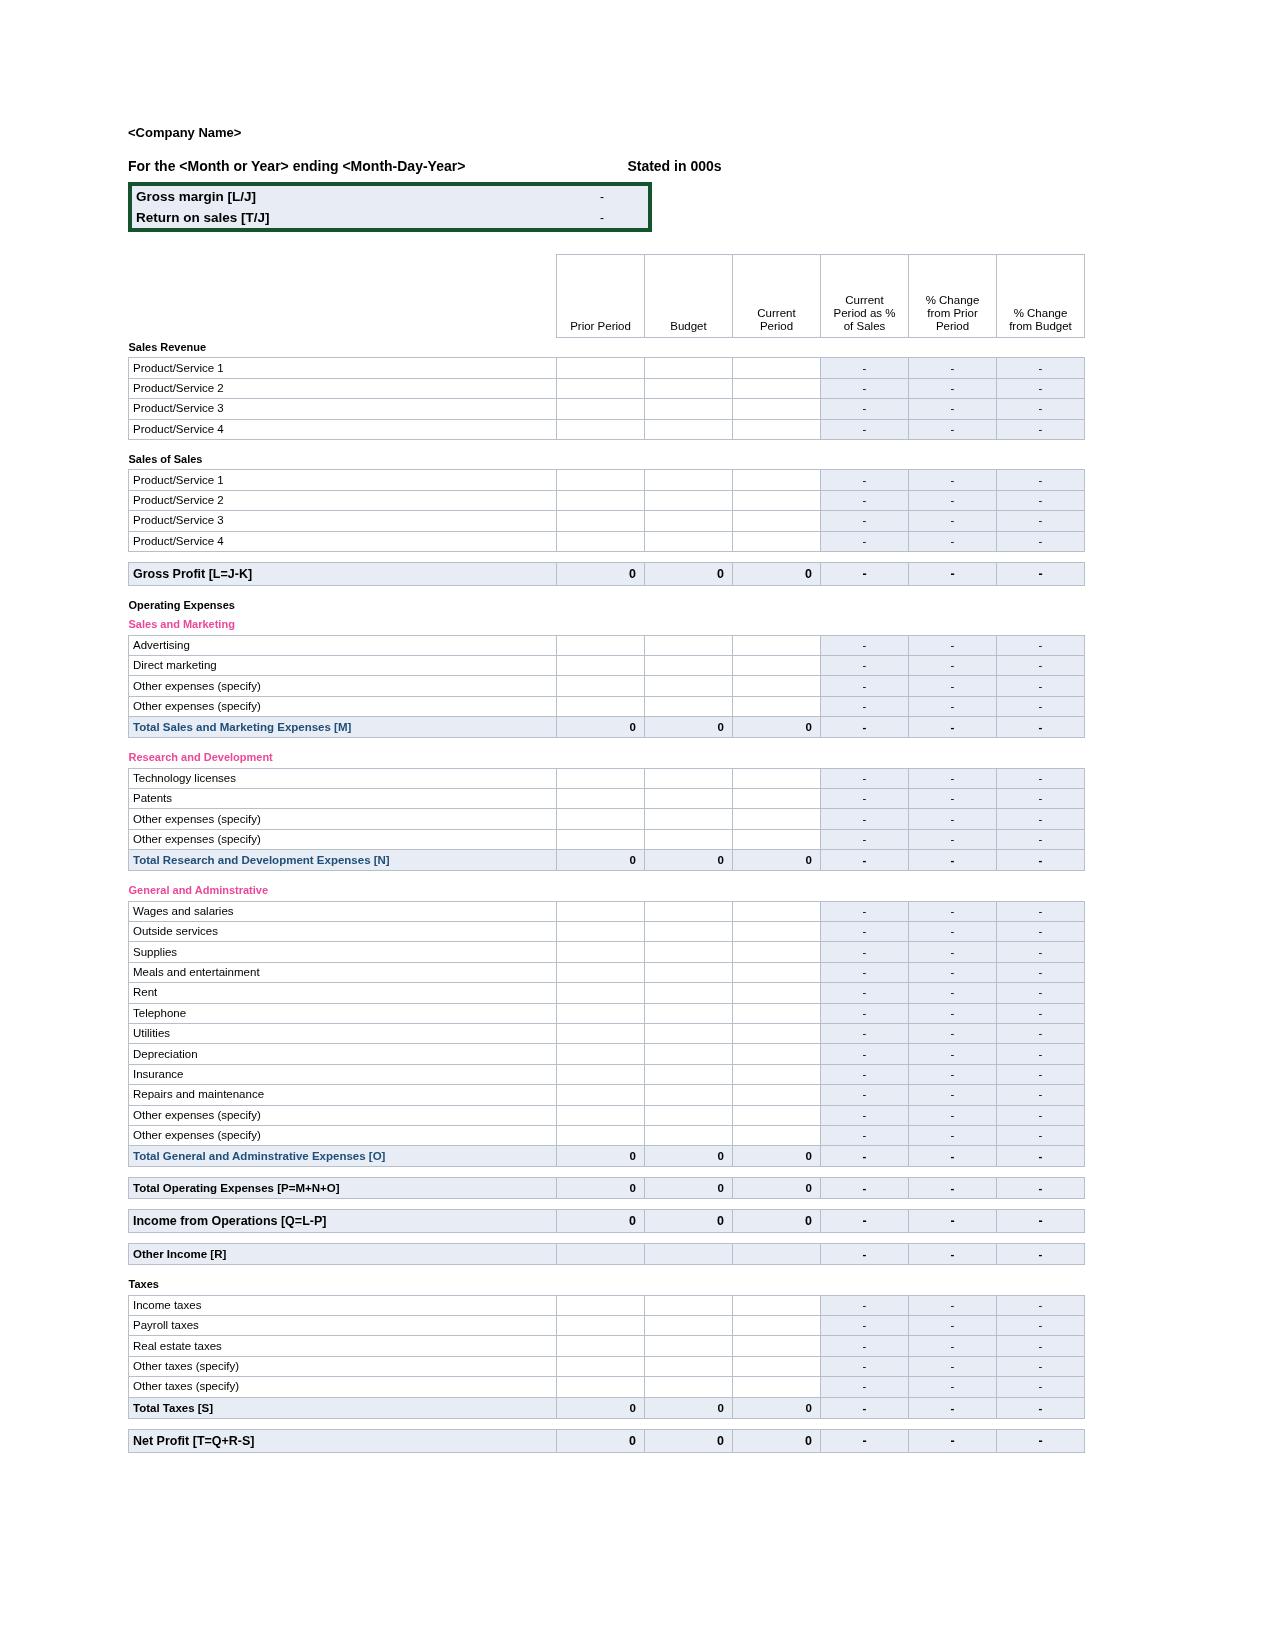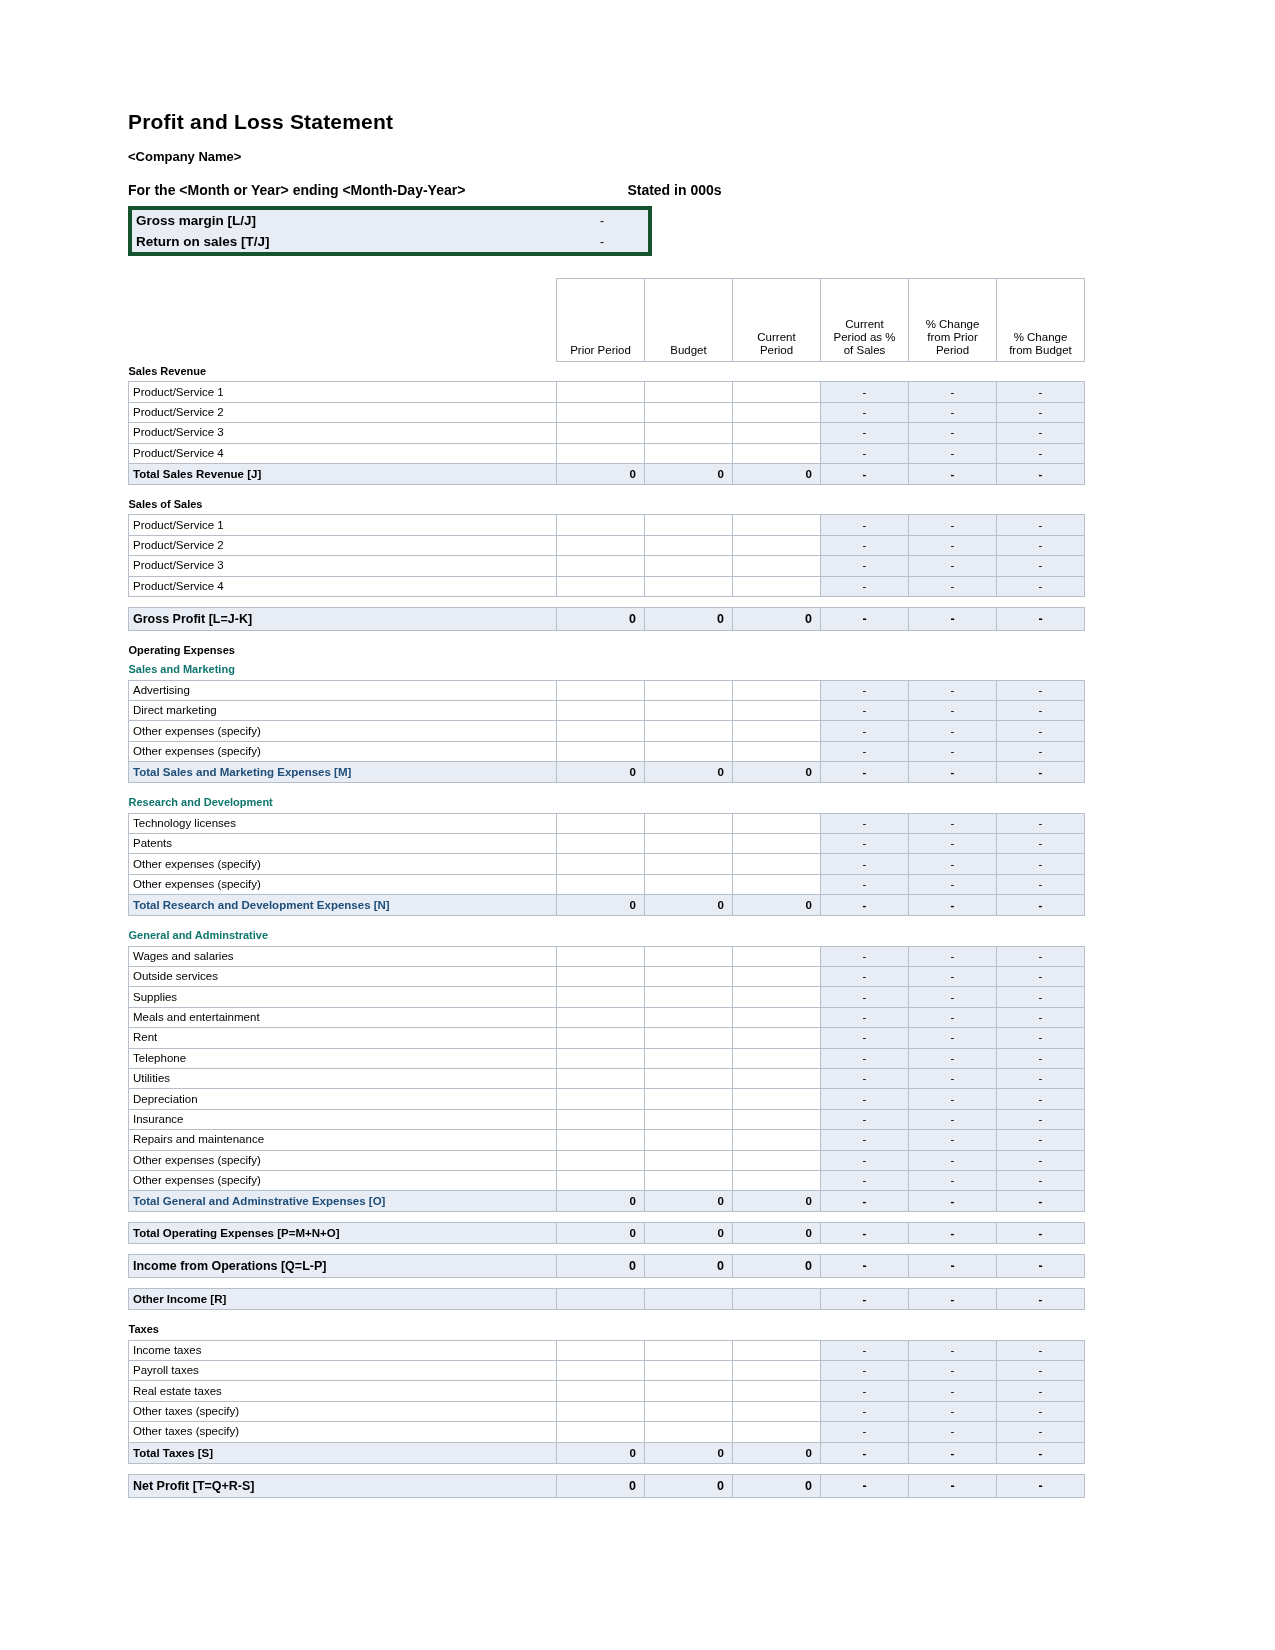--- a/index.html
+++ b/index.html
@@ -125,21 +125,21 @@
   }
   .sectionhead td {
     height: 19.4px;
     border: none;
     font-weight: bold;
     padding-left: 4px;
     font-size: 11px;
     line-height: 19px;
   }
   .sectionhead.blue td {
-    color: #0f766e;
+    color: #ec4899;
   }
   .spacer td {
     height: 10px;
     border: none;
   }
   .totalrow td {
     height: 20px;
     border: 1px solid #b7bfcb;
     background: #e8edf5;
     font-weight: bold;
@@ -167,21 +167,20 @@
   .bigtotal td.label { padding-left: 4px; }
   .bigtotal td.num { text-align: right; padding-right: 8px; }
   .bigtotal td.pct { text-align: center; }
 </style>
 </head>
 <body>
 
 <div class="page">
   <div class="content">
 
-    <h1 class="title">Profit and Loss Statement</h1>
     <div class="company">&lt;Company Name&gt;</div>
 
     <div class="periodrow">
       <div class="period">For the &lt;Month or Year&gt; ending &lt;Month-Day-Year&gt;</div>
       <div class="stated">Stated in 000s</div>
     </div>
 
     <div class="ratiobox">
       <div class="ratiorow">
         <div class="lbl">Gross margin  [L/J]</div>
@@ -265,29 +264,20 @@
           </tr>
           <tr class="datarow">
             <td class="label">Product/Service 4</td>
             <td class="num numblank"></td>
             <td class="num numblank"></td>
             <td class="num numblank"></td>
             <td class="pct">-</td>
             <td class="pct">-</td>
             <td class="pct">-</td>
           </tr>
-          <tr class="totalrow">
-            <td class="label">Total Sales Revenue  [J]</td>
-            <td class="num">0</td>
-            <td class="num">0</td>
-            <td class="num">0</td>
-            <td class="pct">-</td>
-            <td class="pct">-</td>
-            <td class="pct">-</td>
-          </tr>
           <tr class="spacer">
             <td colspan="7"></td>
           </tr>
           <tr class="sectionhead">
             <td colspan="7">Sales of Sales</td>
           </tr>
           <tr class="datarow">
             <td class="label">Product/Service 1</td>
             <td class="num numblank"></td>
             <td class="num numblank"></td>

